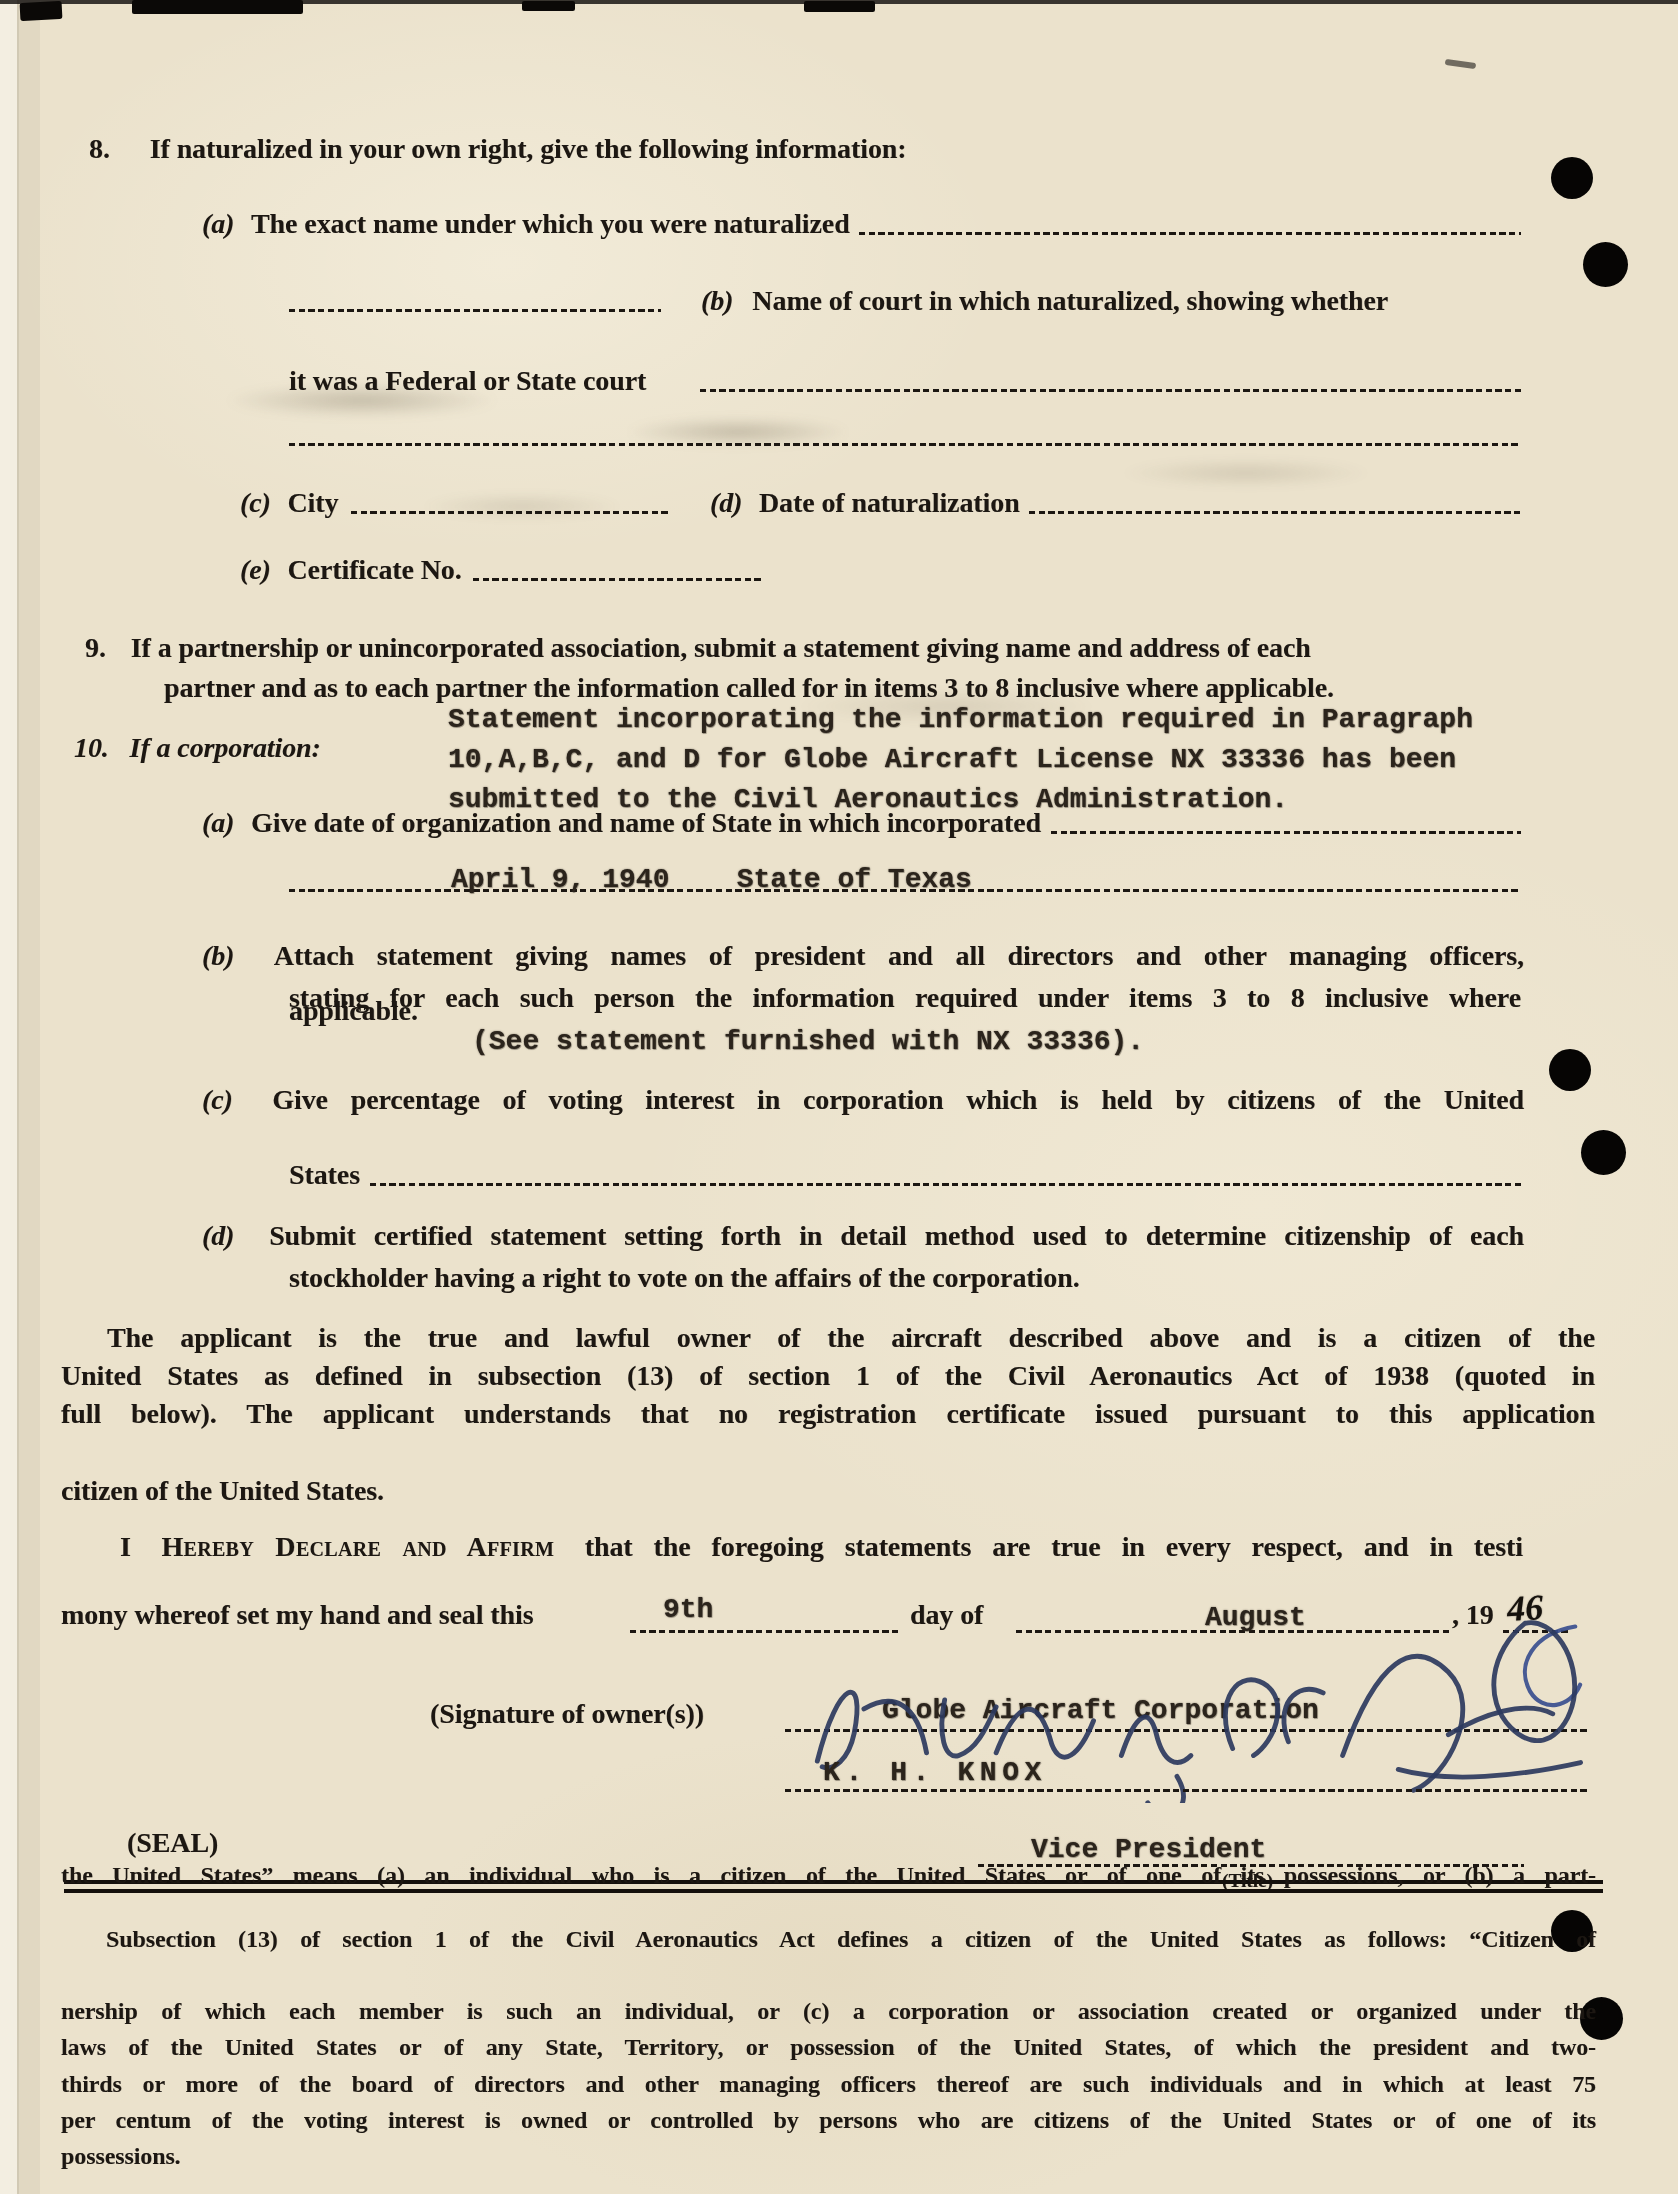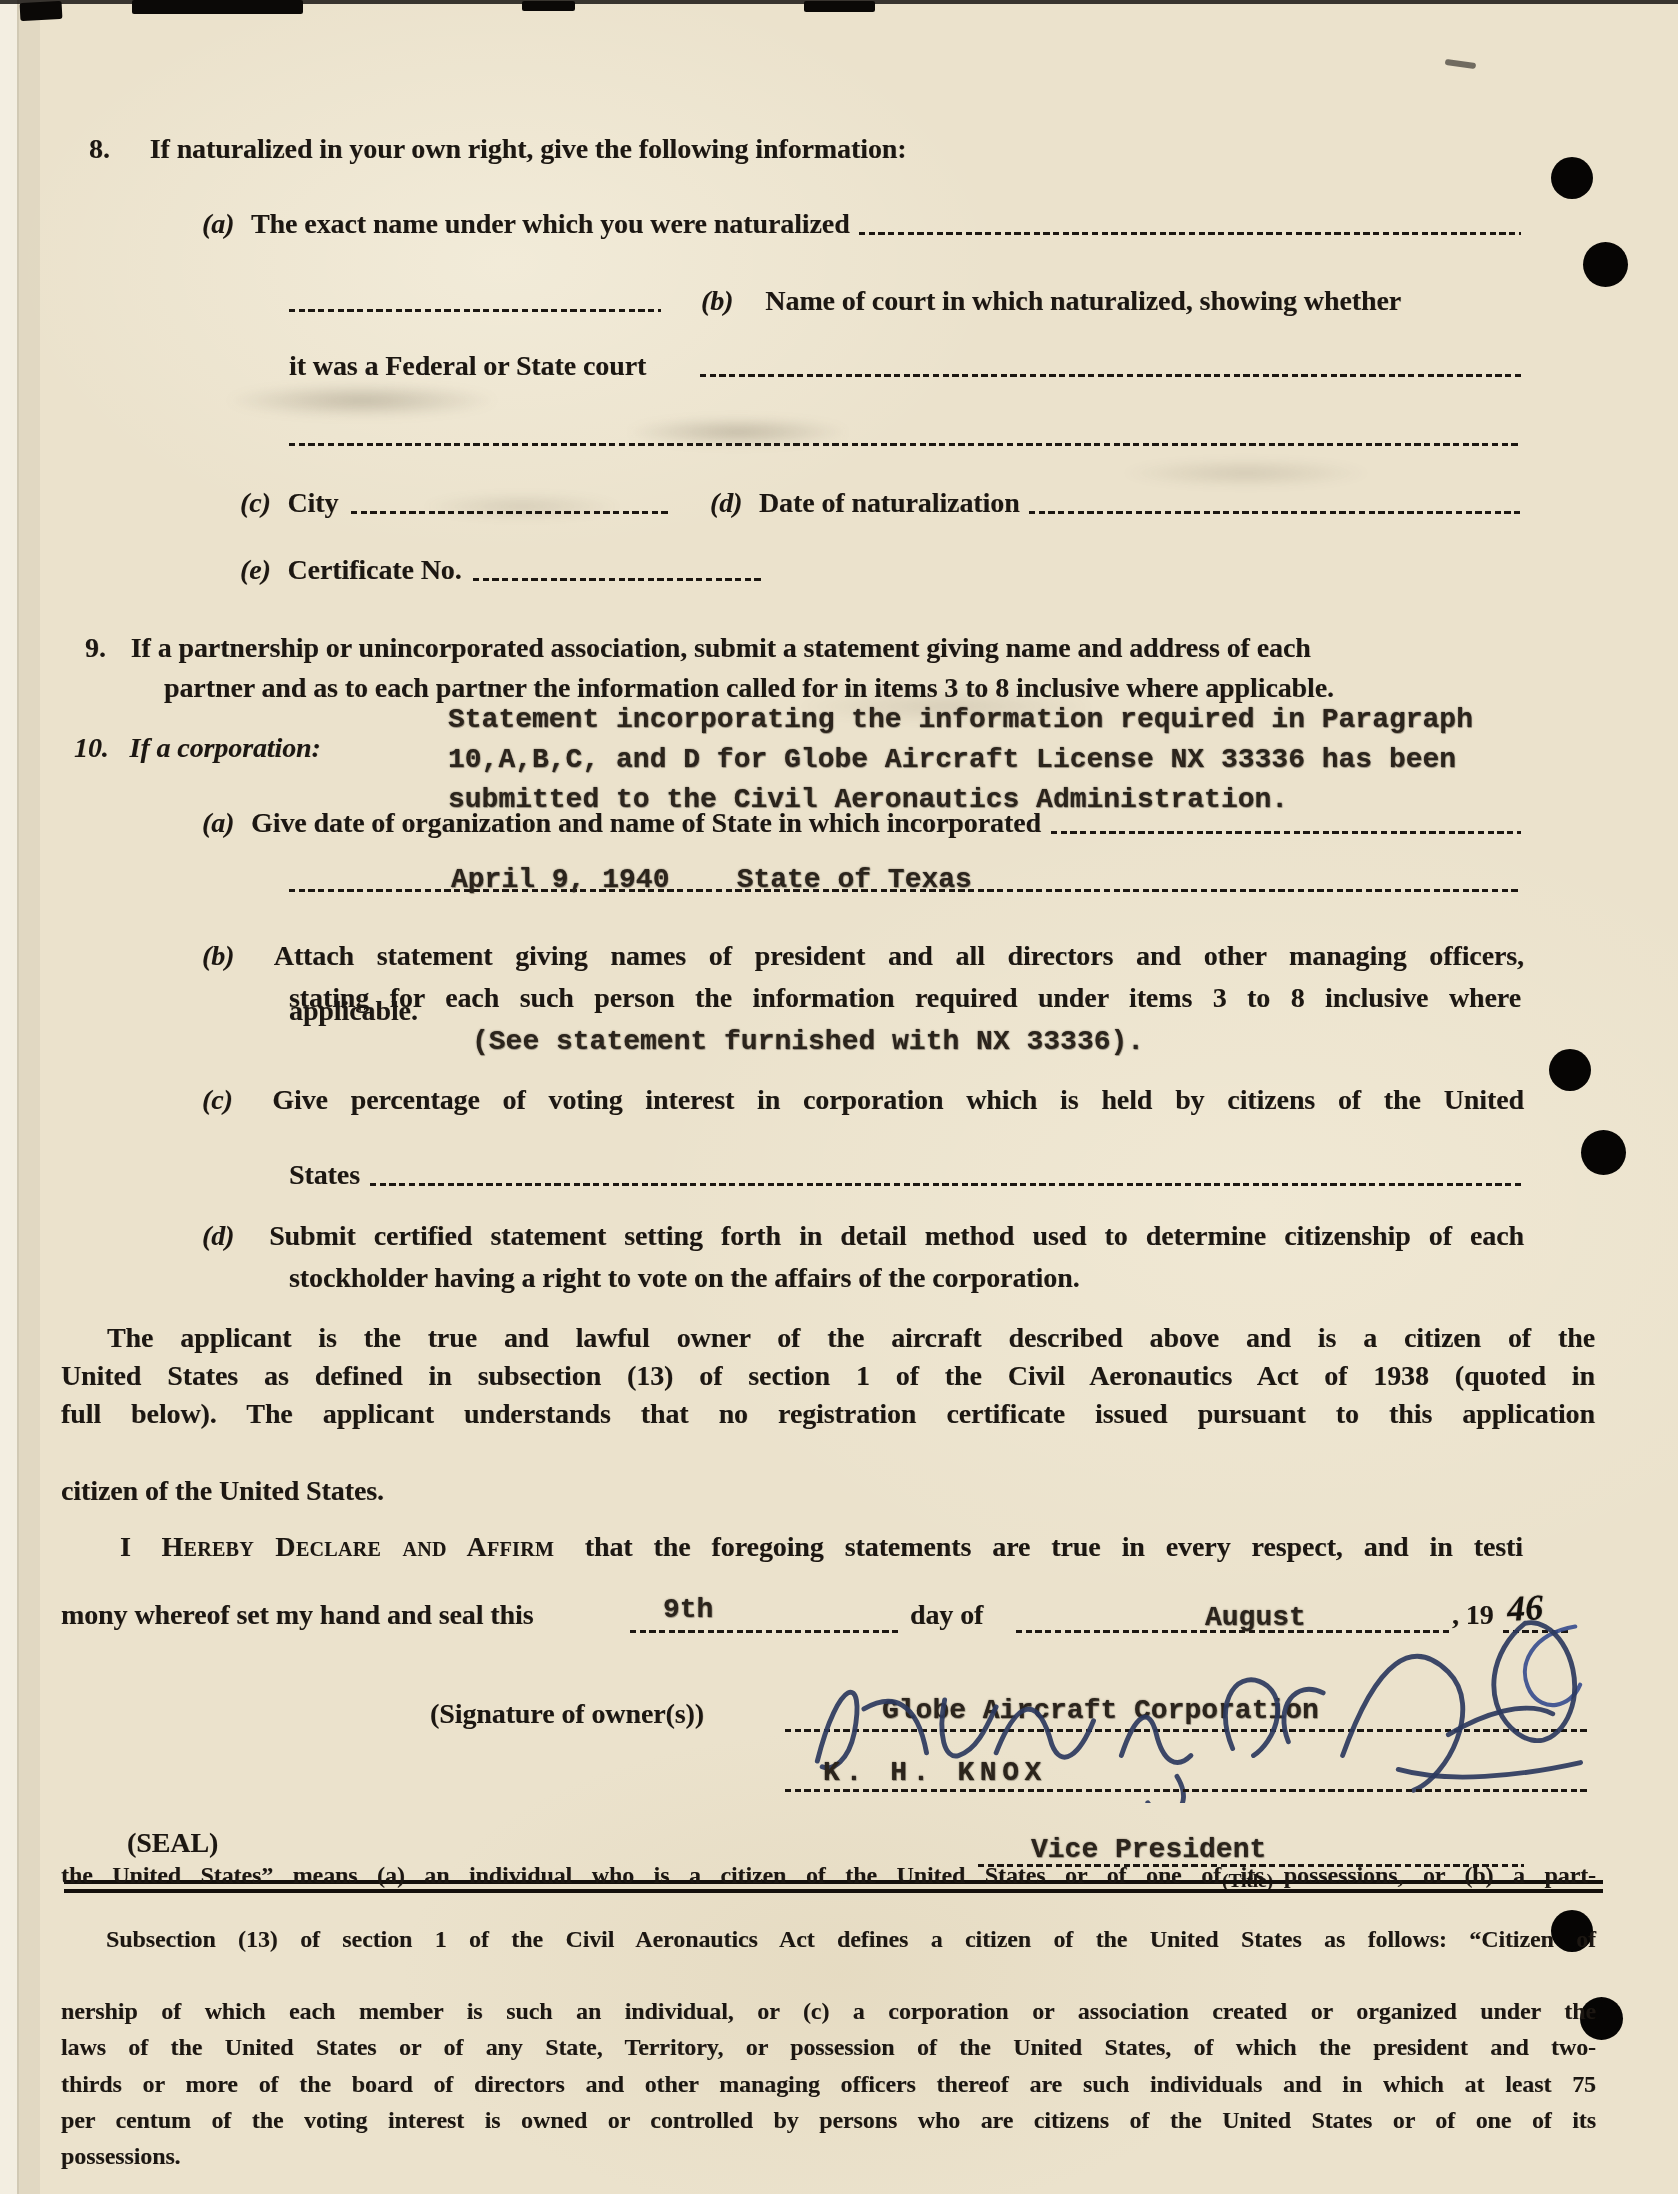--- a/index.html
+++ b/index.html
@@ -79,24 +79,24 @@
 
   <div class="abs print row" style="left:202px;top:207px;width:1319px;">
     <span class="ital">(a)</span>
     <span style="margin-left:16.7px;">The exact name under which you were naturalized</span>
     <span class="leader fill"></span>
   </div>
 
   <div class="abs print row" style="left:289px;top:284px;width:1232px;">
     <span class="leader fixed" style="width:372px;"></span>
     <span class="ital" style="margin-left:40px;">(b)</span>
-    <span style="margin-left:32px;">Name of court in which naturalized, showing whether</span>
-  </div>
-
-  <div class="abs print row" style="left:289px;top:349px;width:1232px;gap:44px;">
+    <span style="margin-left:19px;">Name of court in which naturalized, showing whether</span>
+  </div>
+
+  <div class="abs print row" style="left:289px;top:364px;width:1232px;gap:44px;">
     <span>it was a Federal or State court</span>
     <span class="leader fill"></span>
   </div>
 
   <div class="abs leader" style="left:289px;top:443px;width:1232px;"></div>
 
   <div class="abs print row" style="left:240px;top:486px;width:1280px;">
     <span class="ital">(c)</span>
     <span style="margin-left:16.7px;">City</span>
     <span class="leader fixed" style="width:317px;margin-left:12.5px;"></span>

